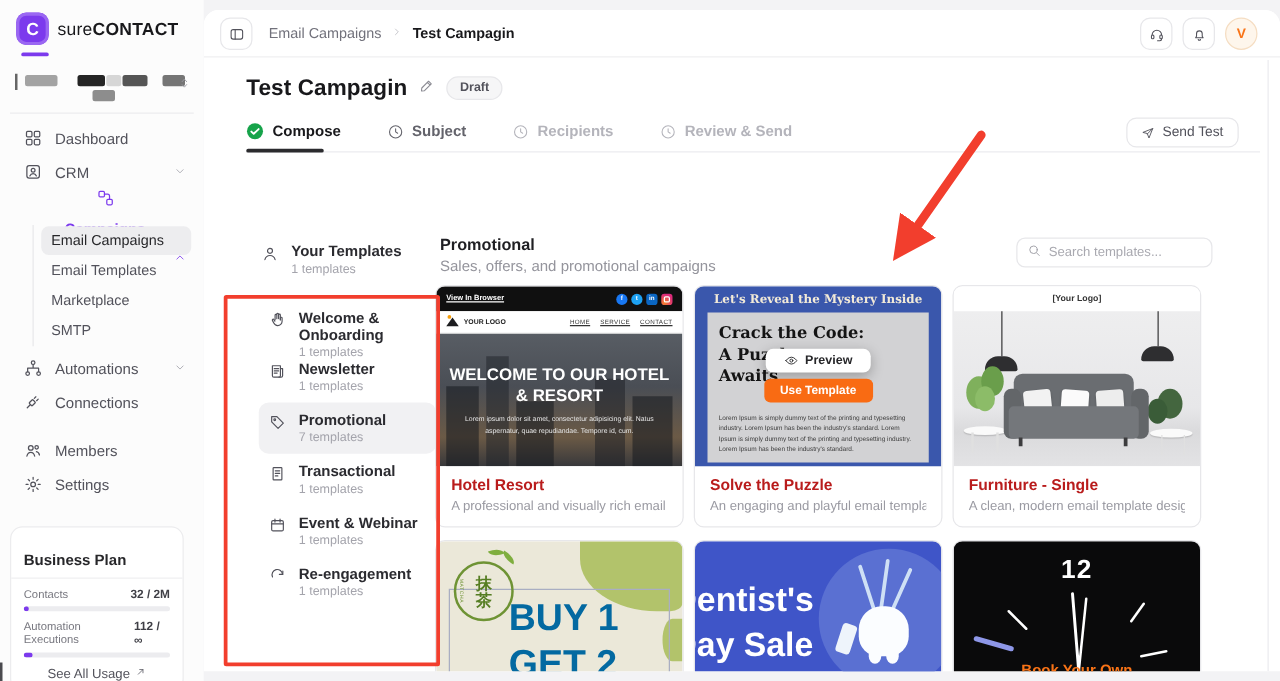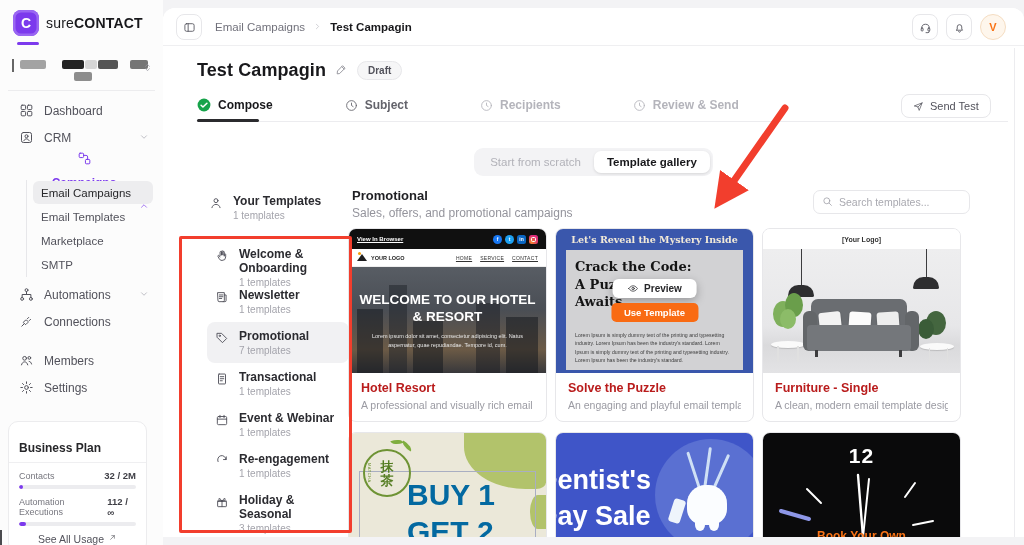--- a/index.html
+++ b/index.html
@@ -57,21 +57,21 @@
   .bc-current { color:#18181b; font-weight:700; }
   .tb-actions { position:absolute; right:18px; top:6px; display:flex; align-items:center; gap:8px; }
   .tb-btn { width:26px; height:26px; border:1px solid #e7e7ea; border-radius:8px; display:flex; align-items:center; justify-content:center; color:#52525b; background:#fff; cursor:pointer; }
   .avatar { width:26px; height:26px; border-radius:50%; background:#fef6ec; border:1px solid #f5ddc2; color:#f97316; font-size:11px; font-weight:700; display:flex; align-items:center; justify-content:center; cursor:pointer; }
 
   .title-row { position:absolute; left:34px; top:52px; display:flex; align-items:center; gap:9px; }
   .page-title { font-size:18px; font-weight:800; color:#18181b; letter-spacing:.1px; }
   .edit-ic { color:#8a8a92; cursor:pointer; }
   .draft-badge { font-size:10px; font-weight:600; color:#52525b; background:#f6f6f7; border:1px solid #e7e7ea; border-radius:999px; padding:3px 10px; }
 
-  .tabs-row { position:absolute; left:34px; top:90px; display:flex; gap:72px; }
+  .tabs-row { position:absolute; left:34px; top:90px; display:flex; gap:37px; }
   .tab { display:flex; align-items:center; gap:7px; font-size:12px; font-weight:600; cursor:pointer; }
   .tab.active { color:#18181b; font-weight:700; }
   .tab.pending1 { color:#63636b; }
   .tab.pending { color:#b4b4bb; }
   .tabs-divider { position:absolute; left:34px; right:16px; top:113px; height:1px; background:#ececef; }
   .tab-underline { position:absolute; left:34px; top:111px; width:62px; height:2.5px; background:#2b2b2e; border-radius:2px; z-index:2; }
   .send-test { position:absolute; left:738px; top:86px; height:24px; display:flex; align-items:center; gap:6px; padding:0 11px; border:1px solid #e7e7ea; border-radius:8px; background:#fff; font-size:11px; color:#52525b; cursor:pointer; }
 
   .toggle-row { position:absolute; left:0; right:0; top:140px; display:flex; justify-content:center; }
   .seg { display:inline-flex; background:#f3f3f5; border-radius:9px; padding:3px; }
@@ -399,26 +399,20 @@
     <div class="tabs-divider"></div>
 
     <div class="send-test">
       <svg class="ic" width="11" height="11" viewBox="0 0 24 24">
           <path d="M3.5 10.5L20 4l-6.5 16.5-2.8-7.2z"></path>
           <path d="M10.7 13.3L20 4"></path>
         </svg>
       <span>Send Test</span>
     </div>
 
-    <div class="toggle-row">
-      <div class="seg">
-        <div class="seg-opt">Start from scratch</div>
-        <div class="seg-opt active">Template gallery</div>
-      </div>
-    </div>
 
     <div class="yt-item">
       <span class="cat-ic"><svg class="ic" width="14" height="14" viewBox="0 0 24 24">
             <circle cx="12" cy="8" r="3.4"></circle>
             <path d="M5 20c1-3.8 3.8-5.6 7-5.6s6 1.8 7 5.6"></path>
           </svg></span>
       <span class="cat-texts">
         <span class="cat-label">Your Templates</span>
         <span class="cat-count">1 templates</span>
       </span>
@@ -477,30 +471,20 @@
         </span>
       </div>
       <div class="cat">
         <span class="cat-ic"><svg class="ic" width="14" height="14" viewBox="0 0 24 24">
               <path d="M18.9 9.5A7.2 7.2 0 105.2 13"></path>
               <path d="M19.3 4.8v4.7h-4.7"></path>
             </svg></span>
         <span class="cat-texts">
           <span class="cat-label">Re-engagement</span>
           <span class="cat-count">1 templates</span>
-        </span>
-      </div>
-      <div class="cat">
-        <span class="cat-ic"><svg class="ic" width="14" height="14" viewBox="0 0 24 24">
-              <rect x="4.5" y="10.5" width="15" height="9.5" rx="1"></rect>
-              <path d="M4.5 10.5h15M12 10.5V20M12 10.5S9 5 6.8 6.2 9 10.5 12 10.5zM12 10.5s3-5.5 5.2-4.3S15 10.5 12 10.5z"></path>
-            </svg></span>
-        <span class="cat-texts">
-          <span class="cat-label">Holiday &amp; Seasonal</span>
-          <span class="cat-count">3 templates</span>
         </span>
       </div>
     </div>
 
     <div class="anno-box"></div>
 
     <div class="gal-head-title">Promotional</div>
     <div class="gal-head-sub">Sales, offers, and promotional campaigns</div>
     <div class="search-box">
       <span class="search-ic"><svg class="ic" width="11" height="11" viewBox="0 0 24 24">

